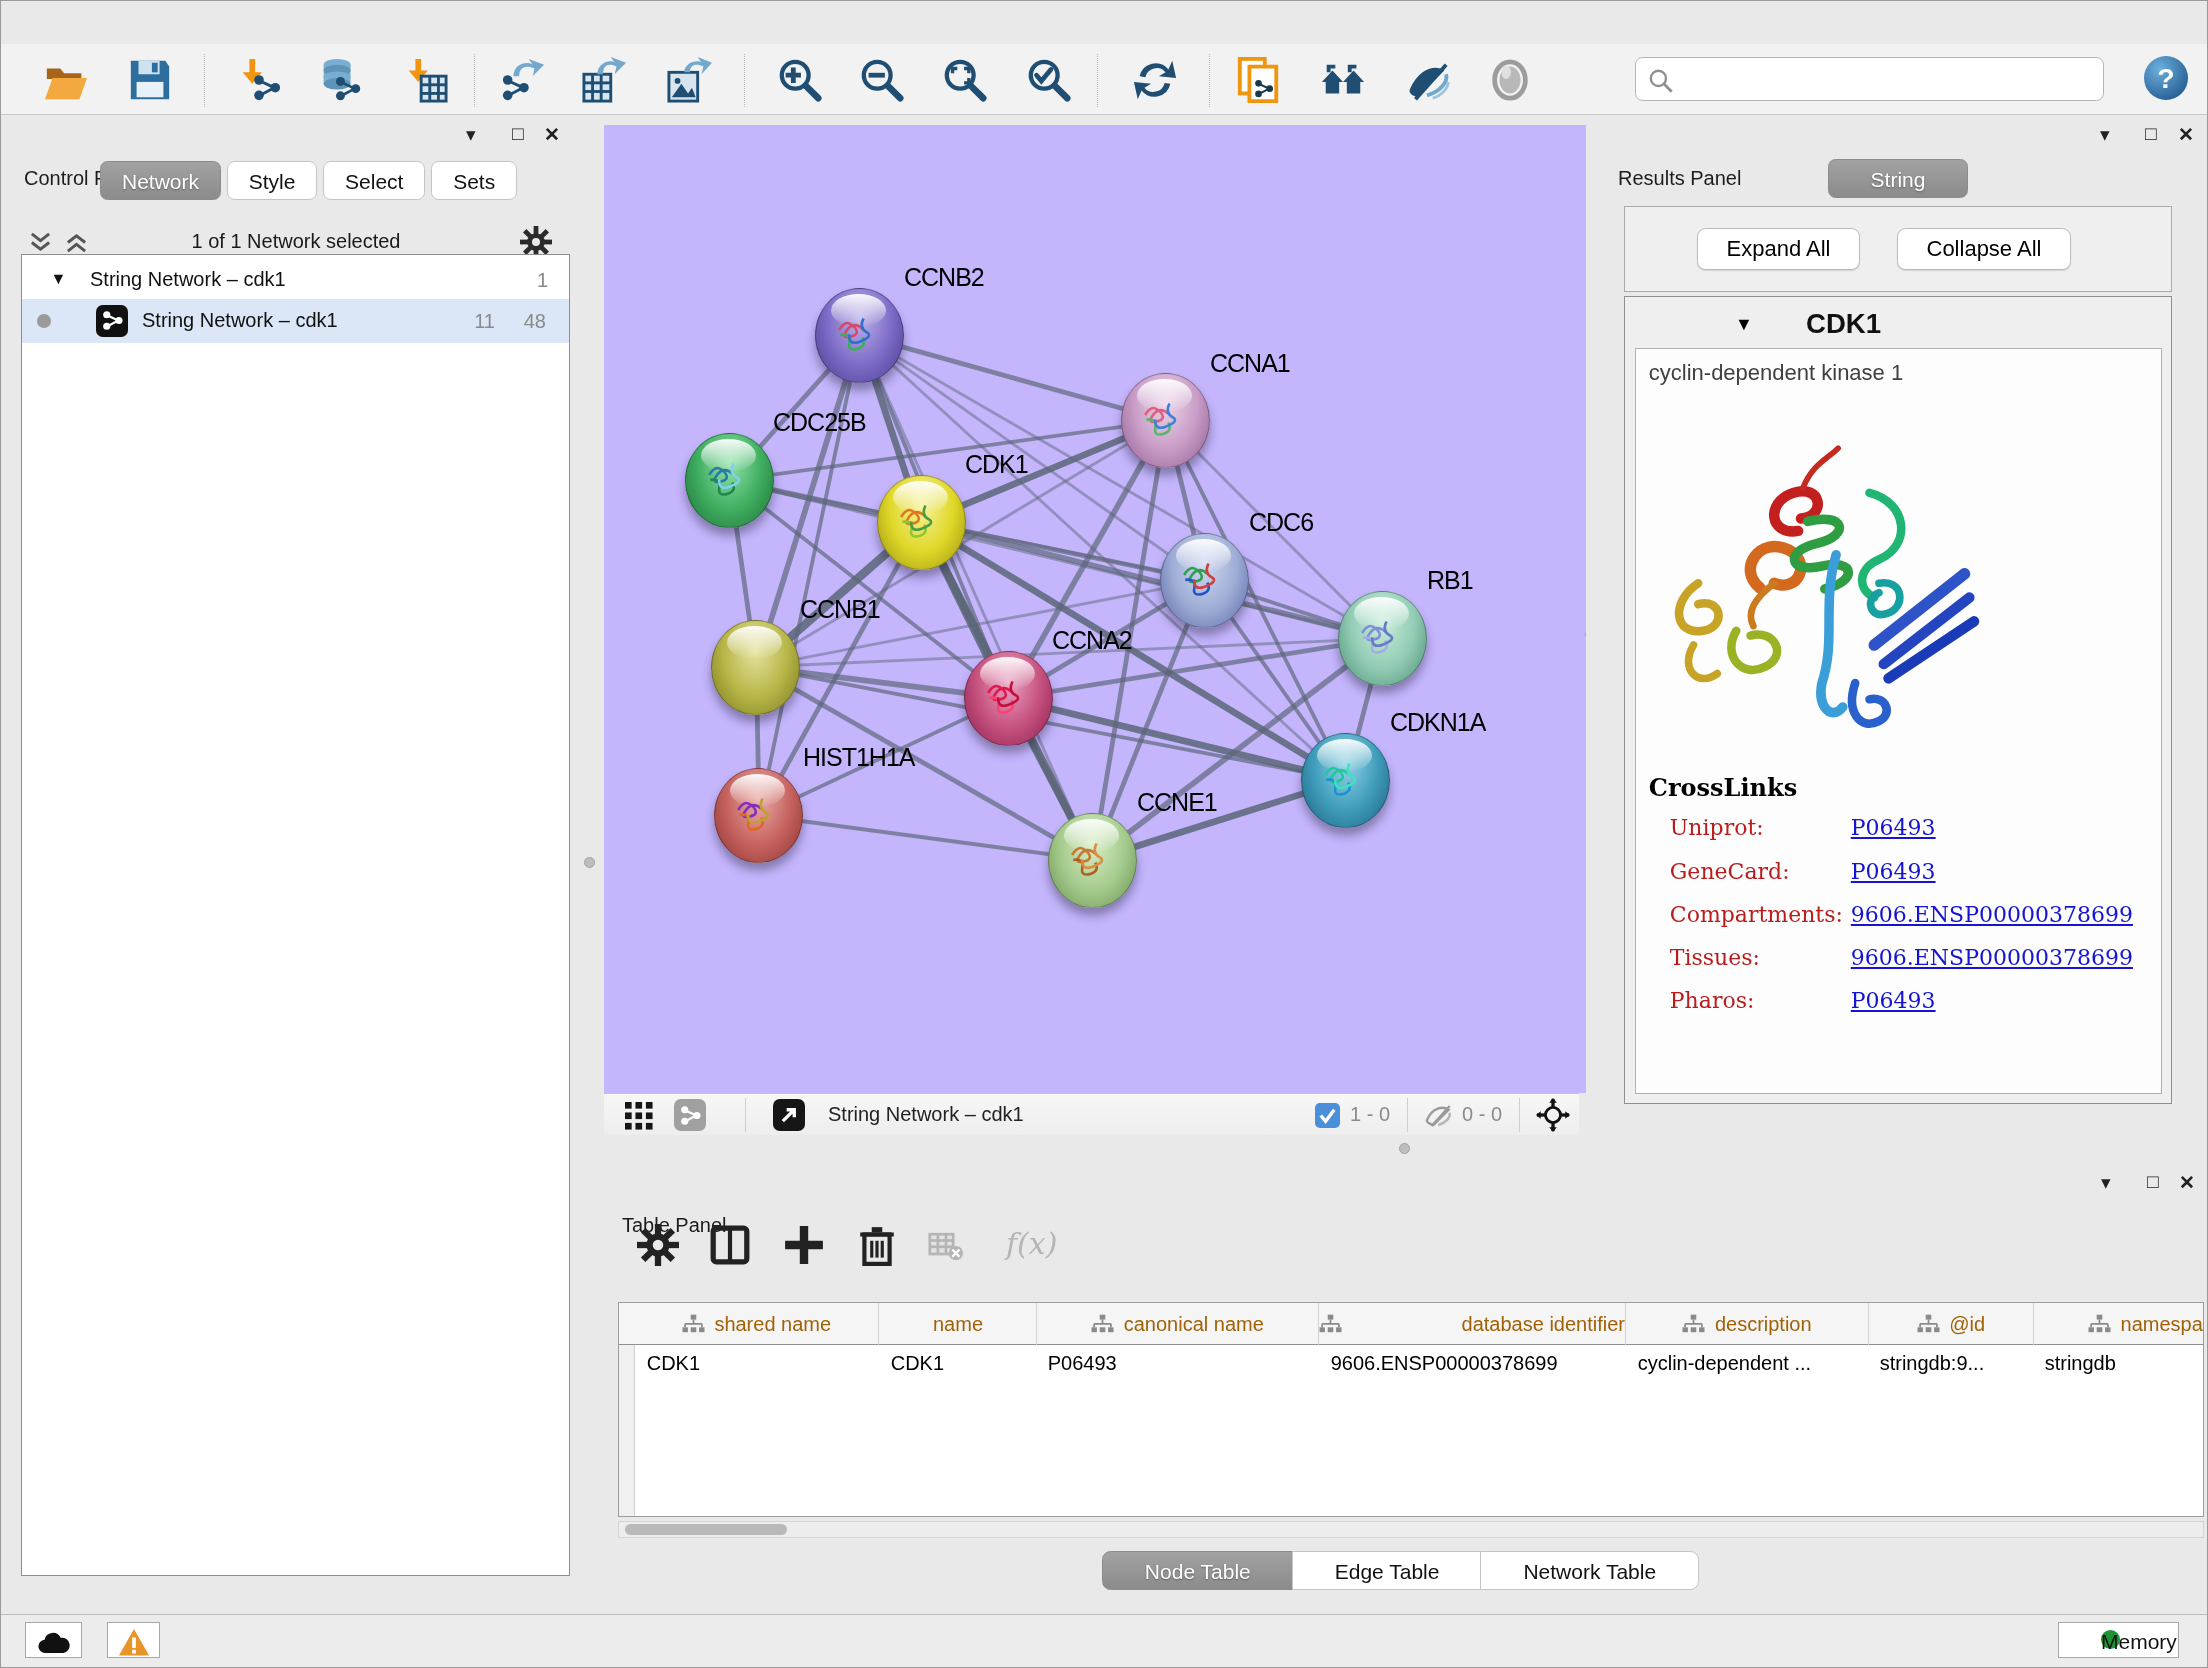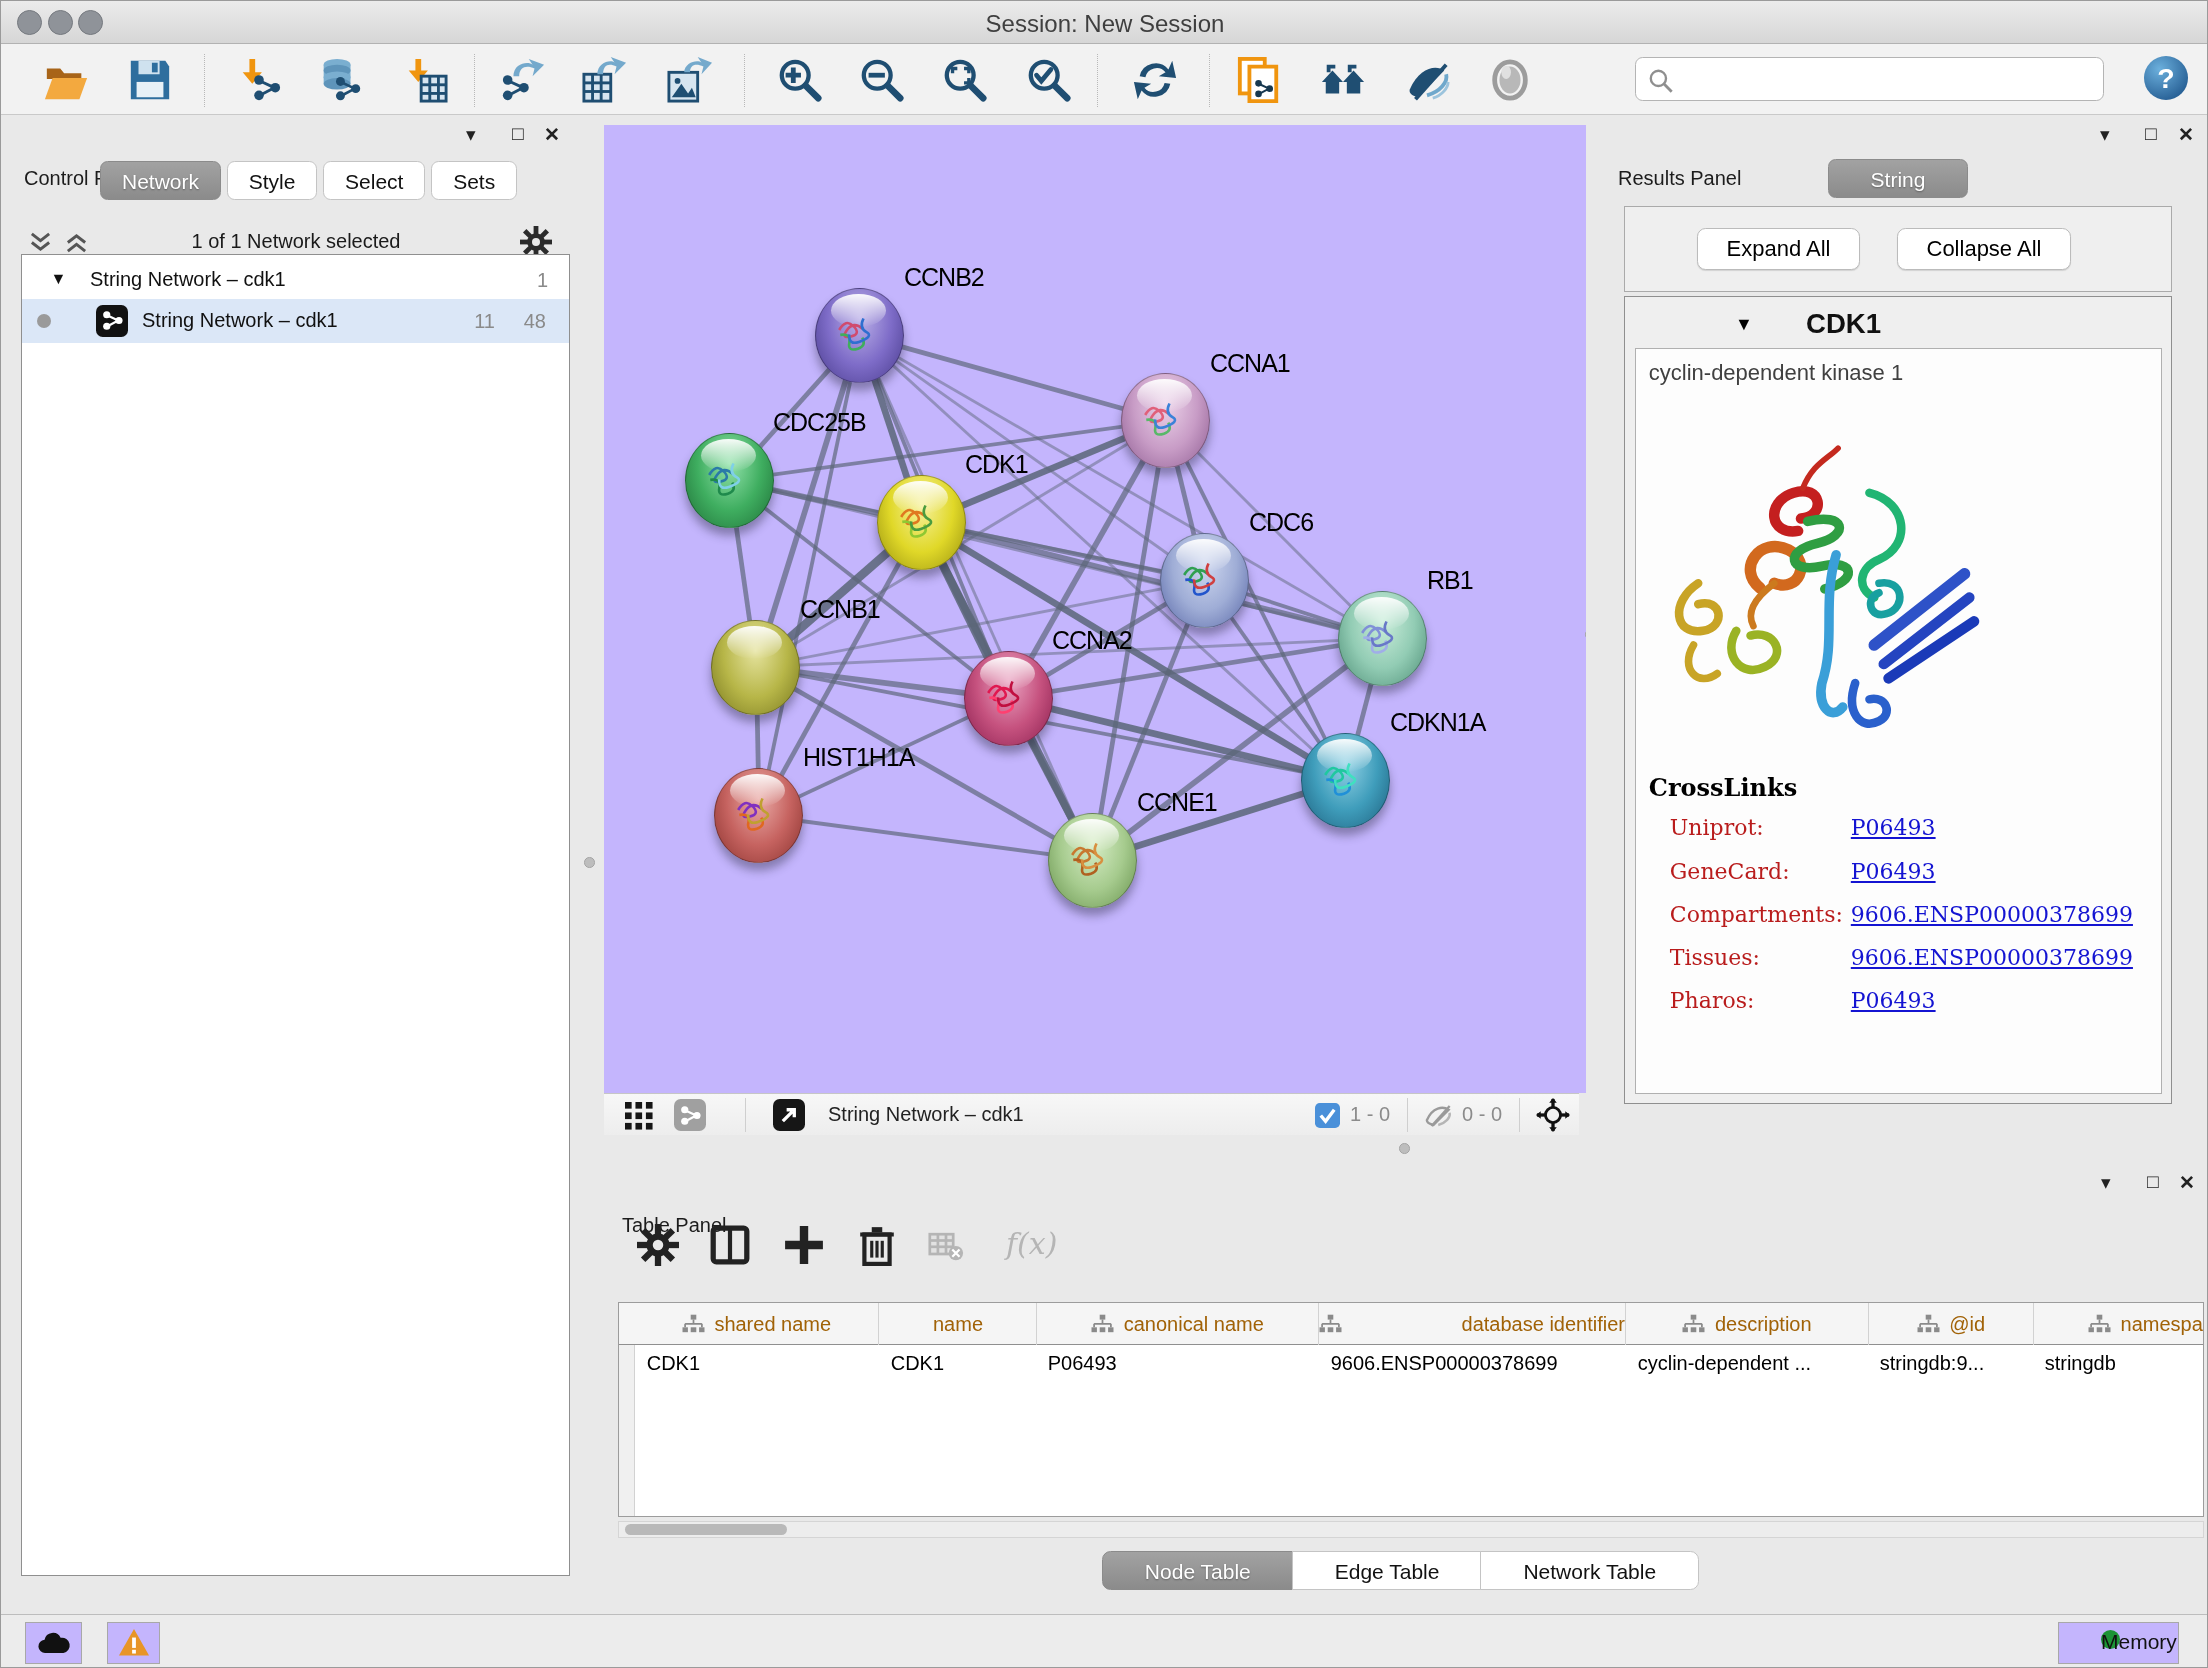--- a/index.html
+++ b/index.html
@@ -103,21 +103,21 @@
   #tbl-gutter { position:absolute; left:0; top:0; width:16px; height:215px; background:#f0f0f0; border-right:1px solid #d2d2d2; }
   #tbl-hscroll { position:absolute; left:27px; top:358px; width:1586px; height:17px; background:#ededed; border:1px solid #d5d5d5; }
   #tbl-thumb { position:absolute; left:5.7px; top:1.9px; width:162px; height:11.4px; border-radius:5.7px; background:#b9b9b9; }
   #tp-tabs { position:absolute; left:0; top:388px; width:100%; text-align:center; }
   #tp-tabs .tab { margin:0 -1px; border-radius:0;text-align:center; }
   #tp-tabs .tab:first-child { border-radius:8.6px 0 0 8.6px; }
   #tp-tabs .tab:last-child { border-radius:0 8.6px 8.6px 0; }
 
   
   #statusbar { position:absolute; left:0; top:1613px; width:2208px; height:55px; background:#ececec; border-top:1px solid #bdbdbd; }
-  .sb-btn { position:absolute; top:6.7px; height:42px; background:#c4b5fd; border:1.9px solid #a8a8a8; cursor:pointer; }
+  .sb-btn { position:absolute; top:6.7px; height:36px; background:#ffffff; border:1.9px solid #a8a8a8; cursor:pointer; }
   #memory-btn { left:2057px; width:121px; }
   #mem-dot { position:absolute; left:13.3px; top:10.5px; width:19px; height:19px; border-radius:50%; background:#1d9336; }
   #memory-btn span { position:absolute; left:42px; top:7.6px; font-size:21px; color:#111; }
 </style>
 </head>
 <body>
 
 <svg width="0" height="0" style="position:absolute">
   <defs>
     <symbol id="sym-share" viewBox="0 0 32 32">
@@ -155,26 +155,20 @@
     </symbol>
     <symbol id="sym-mag" viewBox="0 0 48 48">
       <circle cx="19" cy="19" r="14" fill="none" stroke="#1f4e72" stroke-width="4.5"></circle>
       <line x1="30" y1="30" x2="43" y2="43" stroke="#1f4e72" stroke-width="7" stroke-linecap="round"></line>
     </symbol>
   </defs>
 </svg>
 
 <div id="app">
 
-  <div id="titlebar">
-    <div class="tl" style="left:16px"></div>
-    <div class="tl" style="left:47px"></div>
-    <div class="tl" style="left:77px"></div>
-    <div id="win-title">Session: New Session</div>
-  </div>
 
   <div id="toolbar">
     <svg class="tbi" style="left:42px" viewBox="0 0 48 48">
       <path d="M4 12 h14 l4 5 h18 v6 H4 z" fill="#a86418"></path>
       <path d="M2 44 L10 22 h36 L38 44 z" fill="#f3a93f"></path>
     </svg>
     <svg class="tbi" style="left:126px" viewBox="0 0 48 48">
       <path d="M4 4 h36 l4 6 v34 H4 z" fill="#2e6e9e"></path>
       <rect x="12" y="4" width="22" height="14" fill="#cfe2ef"></rect>
       <rect x="26" y="6" width="6" height="10" fill="#2e6e9e"></rect>

